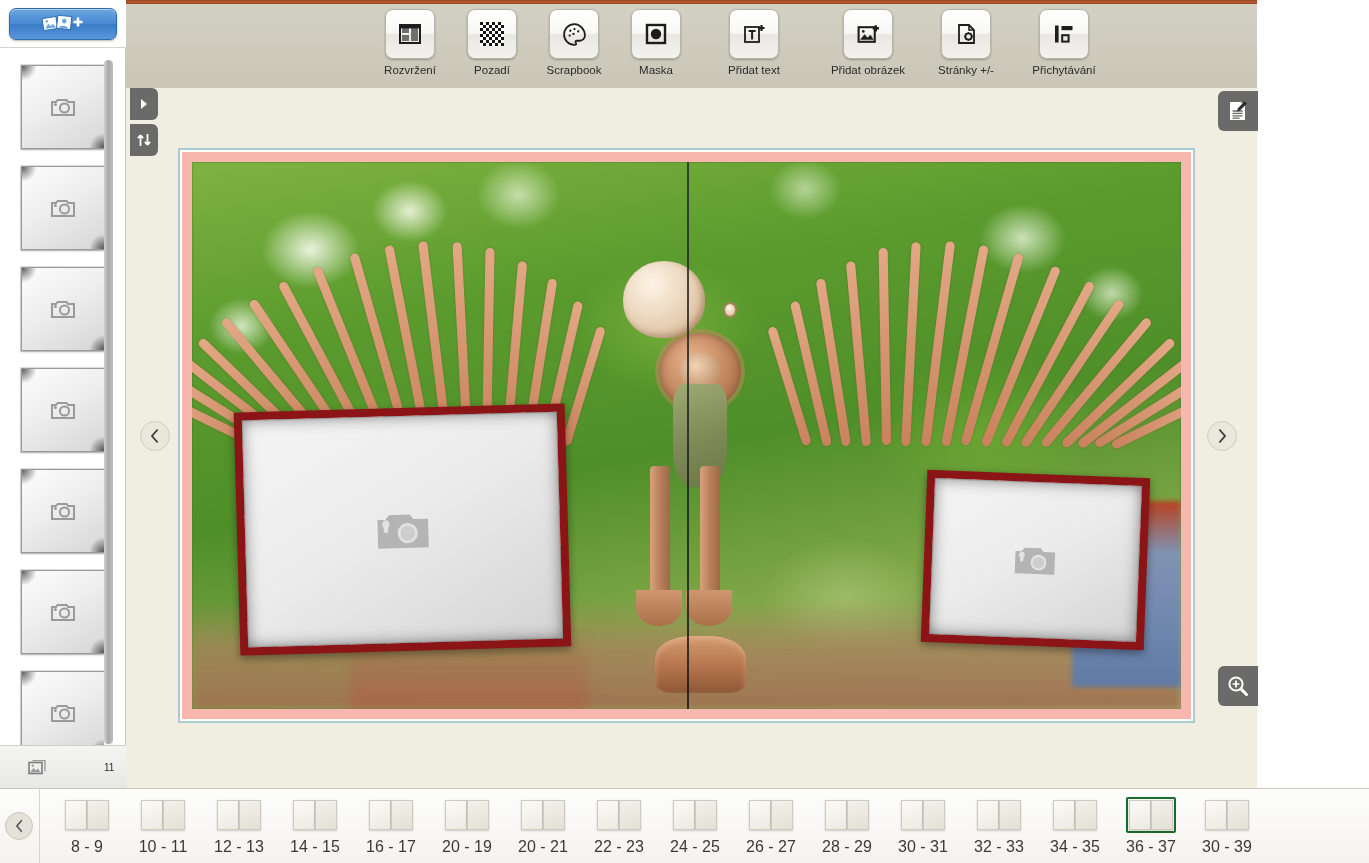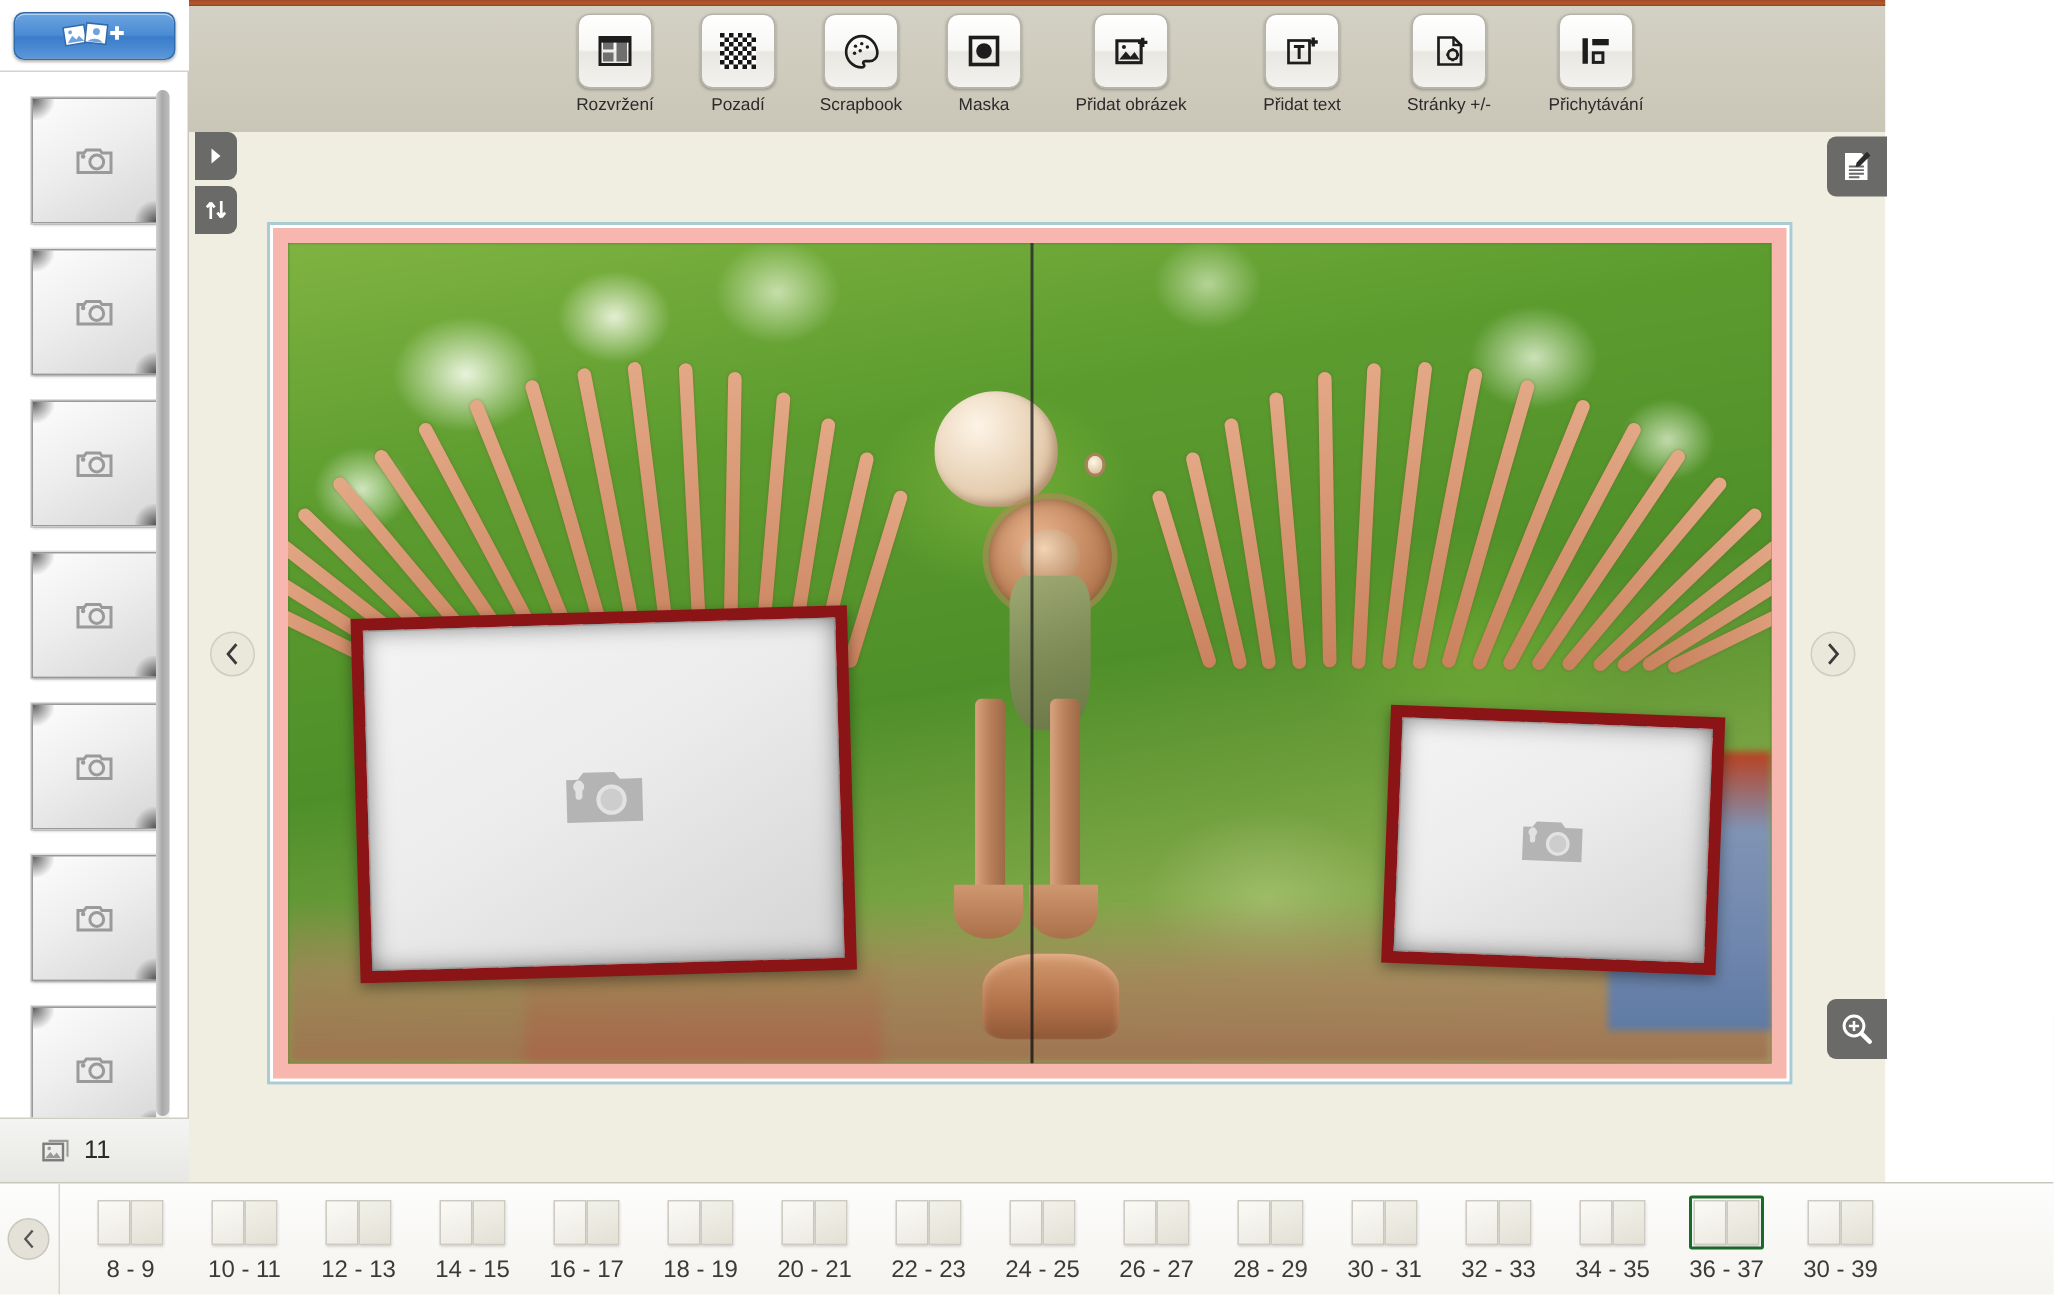--- a/index.html
+++ b/index.html
@@ -91,21 +91,21 @@
     border-radius: 5px;
     background: linear-gradient(90deg,#d2d2d2,#a9a9a9 45%,#bdbdbd);
     cursor: pointer;
   }
   .bin-foot {
     position: absolute; left: 0; bottom: 0; width: 126px; height: 43px;
     background: linear-gradient(180deg,#f4f4f2,#e7e7e3);
     border-top: 1px solid #cfcdc4;
     display: flex; align-items: center; gap: 9px; padding-left: 28px;
   }
-  .bin-count { font-size: 17px; color: #2a2a2a; }
+  .bin-count { font-size: 10px; color: #2a2a2a; margin-left: 48px; }
 
   
   .side-tabs { position: absolute; left: 130px; top: 88px; z-index: 6; }
   .side-tab {
     width: 28px; height: 32px; background: #6a6a68;
     border-radius: 0 6px 6px 0; margin-bottom: 4px;
     display: flex; align-items: center; justify-content: center;
     cursor: pointer;
   }
 
@@ -395,39 +395,39 @@
           <svg width="24" height="24" viewBox="0 0 24 24">
             <rect x="3" y="3" width="18" height="18" fill="none" stroke="#1d1d1d" stroke-width="2.4"></rect>
             <circle cx="12" cy="12" r="5.2" fill="#1d1d1d"></circle>
           </svg>
         </div>
         <div class="tb-label">Maska</div>
       </div>
 
       <div class="tb-item wide">
         <div class="tb-btn">
+          <svg width="24" height="24" viewBox="0 0 24 24">
+            <rect x="3" y="5" width="14" height="15" fill="none" stroke="#1d1d1d" stroke-width="1.8"></rect>
+            <path d="M6.6 9h7M10.1 9v8.4" stroke="#1d1d1d" stroke-width="2" fill="none"></path>
+            <path d="M19.5 3v6M16.5 6h6" stroke="#1d1d1d" stroke-width="2.2" fill="none"></path>
+          </svg>
+        </div>
+        <div class="tb-label">Přidat text</div>
+      </div>
+
+      <div class="tb-item wide">
+        <div class="tb-btn">
           <svg width="25" height="25" viewBox="0 0 24 24">
             <rect x="2.5" y="5" width="15.5" height="14" fill="none" stroke="#1d1d1d" stroke-width="2"></rect>
             <path d="M4 17l4.2-5.2 3 3.4 2.6-3 3.2 4.8z" fill="#1d1d1d"></path>
             <circle cx="7" cy="9" r="1.3" fill="#1d1d1d"></circle>
             <path d="M19 3v6M16 6h6" stroke="#1d1d1d" stroke-width="2.2" fill="none"></path>
           </svg>
         </div>
         <div class="tb-label">Přidat obrázek</div>
-      </div>
-
-      <div class="tb-item wide">
-        <div class="tb-btn">
-          <svg width="24" height="24" viewBox="0 0 24 24">
-            <rect x="3" y="5" width="14" height="15" fill="none" stroke="#1d1d1d" stroke-width="1.8"></rect>
-            <path d="M6.6 9h7M10.1 9v8.4" stroke="#1d1d1d" stroke-width="2" fill="none"></path>
-            <path d="M19.5 3v6M16.5 6h6" stroke="#1d1d1d" stroke-width="2.2" fill="none"></path>
-          </svg>
-        </div>
-        <div class="tb-label">Přidat text</div>
       </div>
 
 
       <div class="tb-item">
         <div class="tb-btn">
           <svg width="24" height="24" viewBox="0 0 24 24">
             <path d="M5 3h10l5 5v13H5z" fill="none" stroke="#1d1d1d" stroke-width="1.8"></path>
             <path d="M15 3v5h5" fill="none" stroke="#1d1d1d" stroke-width="1.6"></path>
             <circle cx="14.5" cy="14.5" r="3.2" fill="none" stroke="#1d1d1d" stroke-width="1.8"></circle>
             <g stroke="#1d1d1d" stroke-width="1.7">
@@ -720,21 +720,21 @@
             <div class="pg l"></div>
             <div class="pg r"></div>
           </div>
         <div class="strip-label">16 - 17</div>
       </div>
       <div class="strip-item">
         <div class="strip-book">
             <div class="pg l"></div>
             <div class="pg r"></div>
           </div>
-        <div class="strip-label">18 - 19</div>
+        <div class="strip-label">20 - 19</div>
       </div>
       <div class="strip-item">
         <div class="strip-book">
             <div class="pg l"></div>
             <div class="pg r"></div>
           </div>
         <div class="strip-label">20 - 21</div>
       </div>
       <div class="strip-item">
         <div class="strip-book">

